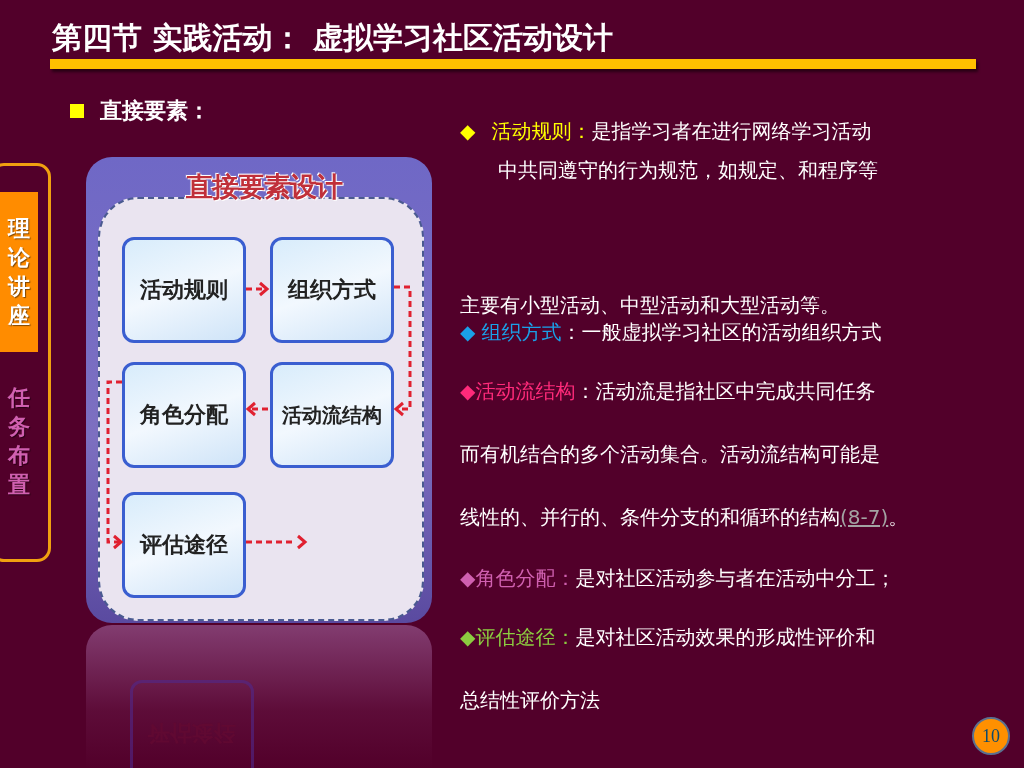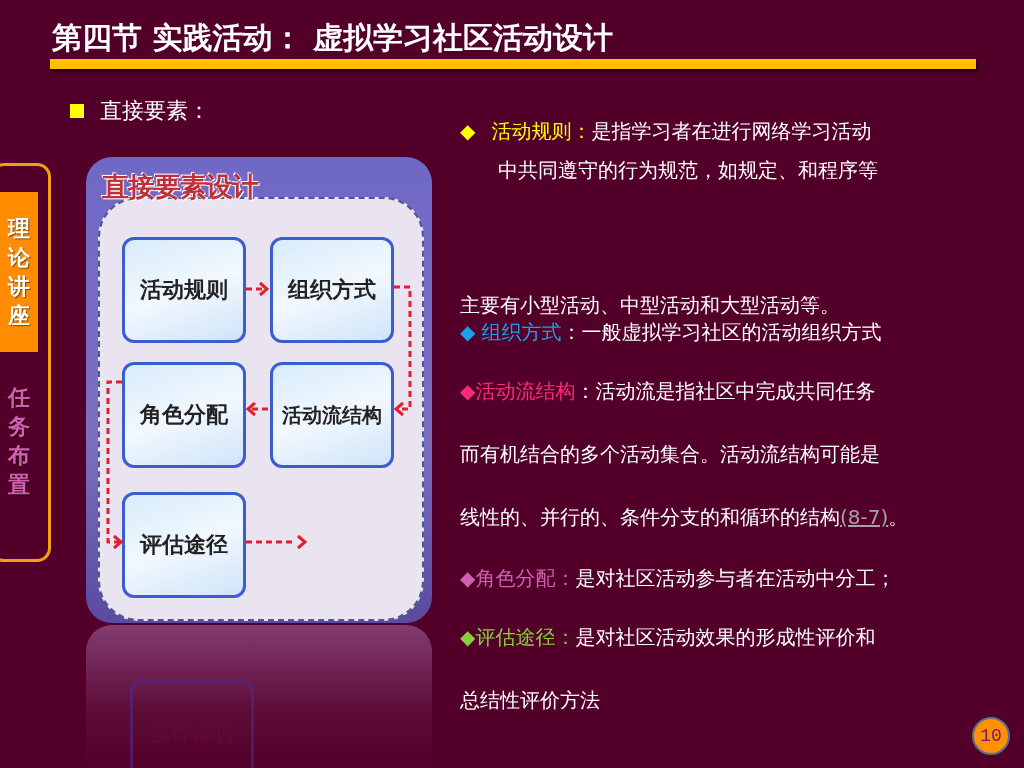--- a/index.html
+++ b/index.html
@@ -12,21 +12,21 @@
   .title {
     position:absolute; left:52px; top:18px;
     font-size:30px; font-weight:bold; color:#fff; letter-spacing:0px;
     white-space:nowrap;
   }
   .title-bar {
     position:absolute; left:50px; top:59px; width:926px; height:10px;
     background:#ffc000; box-shadow:2px 3px 3px rgba(0,0,0,0.5);
   }
   .heading {
-    position:absolute; left:70px; top:96px; font-size:22px; font-weight:normal;
+    position:absolute; left:70px; top:96px; font-size:22px; font-weight:bold;
     display:flex; align-items:center; gap:16px;
   }
   .heading .sq { width:14px; height:14px; background:#ffff00; display:inline-block; }
 
   
   .sidenav {
     position:absolute; left:-10px; top:163px; width:55px; height:393px;
     border:3px solid #f0a010; border-radius:14px;
   }
   .nav-theory {
@@ -47,21 +47,21 @@
     border-radius:26px;
     background:linear-gradient(180deg,#6f68c6 0%,#7d6fc0 60%,#5a4aa0 100%);
     overflow:hidden;
   }
   .diagram-inner {
     position:absolute; left:12px; top:40px; width:322px; height:420px;
     background:#eae4f0; border-radius:40px;
     border:2px dashed #4a5a90;
   }
   .diagram-title {
-    position:absolute; left:16px; top:12px; width:100%; 
+    position:absolute; left:5px; top:12px; width:100%; text-align:center;
     font-size:27px; font-weight:bold; color:#c0303a;
     text-shadow:0 0 2px #fff, 1px 1px 0 #fff, -1px -1px 0 #fff;
     letter-spacing:-1px;
   }
   .node {
     position:absolute; width:118px; height:100px; border-radius:12px;
     border:3px solid #3a5ed0;
     background:linear-gradient(160deg,#d8ecfb 0%,#f2f8fe 50%,#cfe4f8 100%);
     display:flex; align-items:center; justify-content:center;
     font-size:22px; color:#222; font-weight:bold;
@@ -86,21 +86,21 @@
   .kw-blue { color:#1aa0e8; }
   .kw-pink { color:#ff2a7a; }
   .kw-violet { color:#d060b0; }
   .kw-green { color:#8ccc40; }
   .bullet { display:inline-block; margin-right:6px; }
   .link { color:#a3a3a3; text-decoration:underline; }
   .page-num {
     position:absolute; left:972px; top:717px; width:38px; height:38px; border-radius:50%;
     background:#ff9000; border:2px solid #5a7090;
     display:flex; align-items:center; justify-content:center;
-    font-size:18px; color:#701a75; font-family:Liberation Mono, monospace;
+    font-size:18px; color:#0c4a6e; font-family:Liberation Serif, serif;
     box-sizing:border-box;
   }
 </style>
 </head>
 <body>
 
 <div class="title">第四节 实践活动： 虚拟学习社区活动设计</div>
 <div class="title-bar"></div>
 
 <div class="heading">

